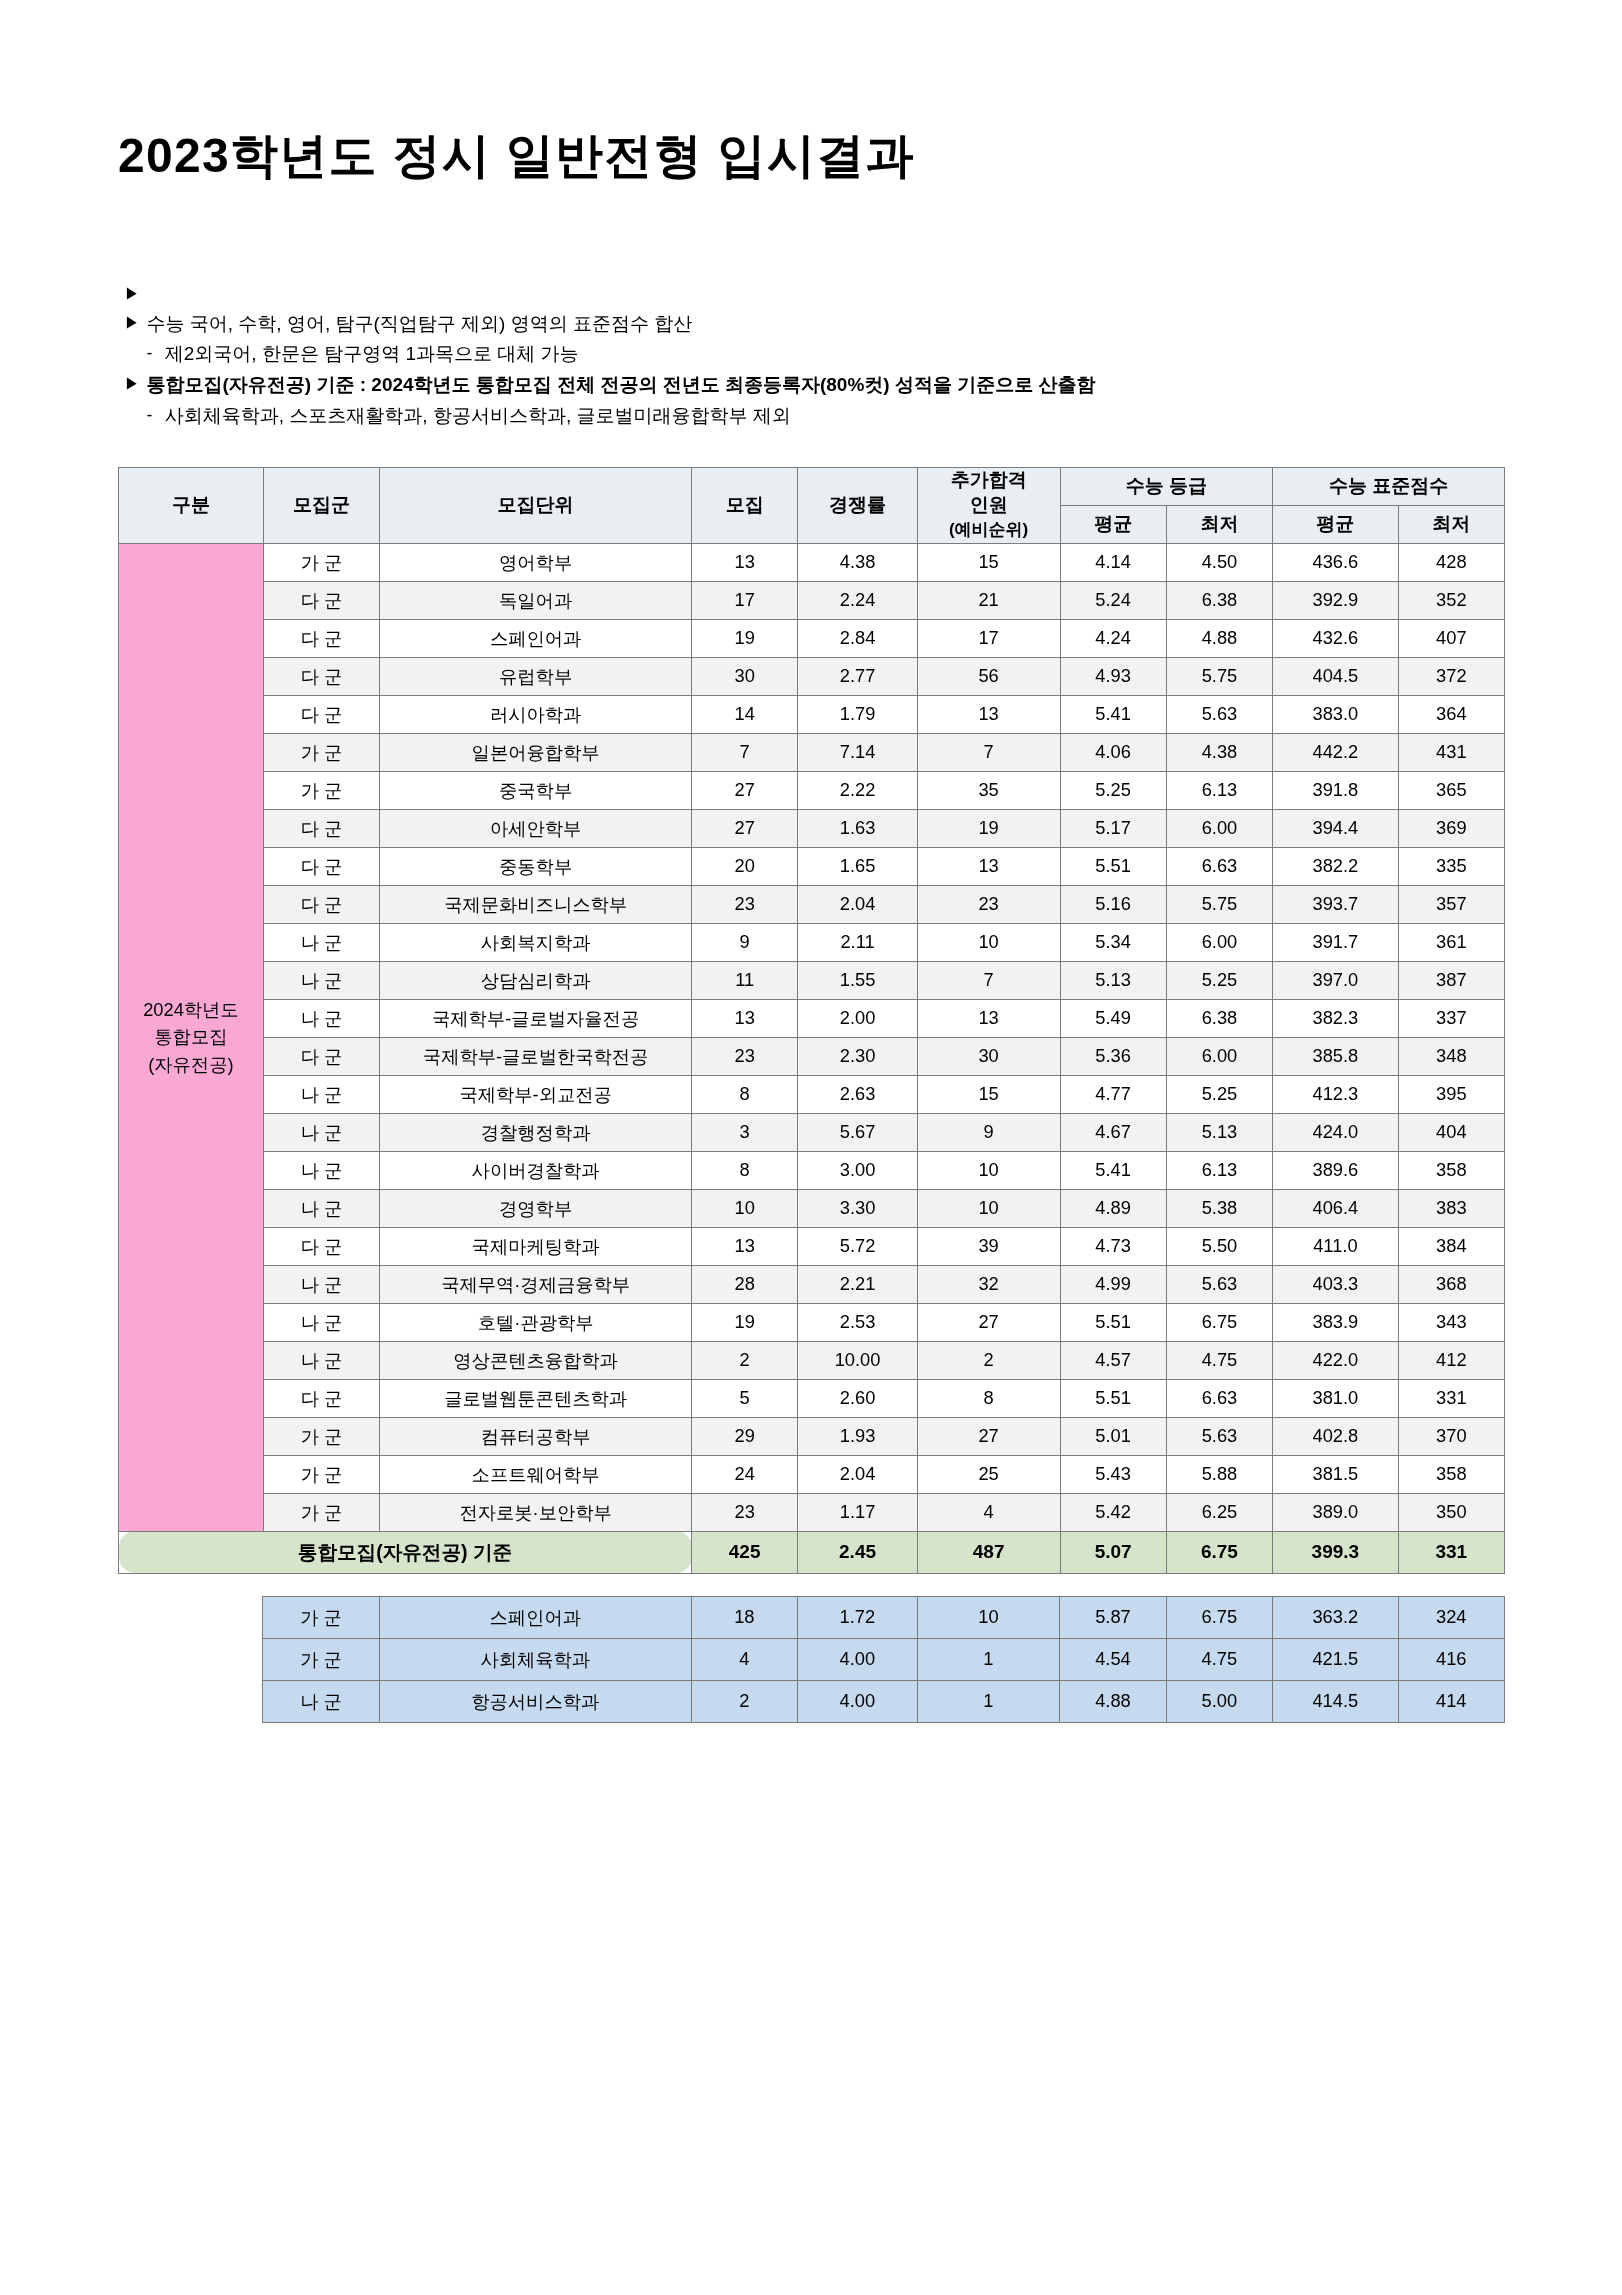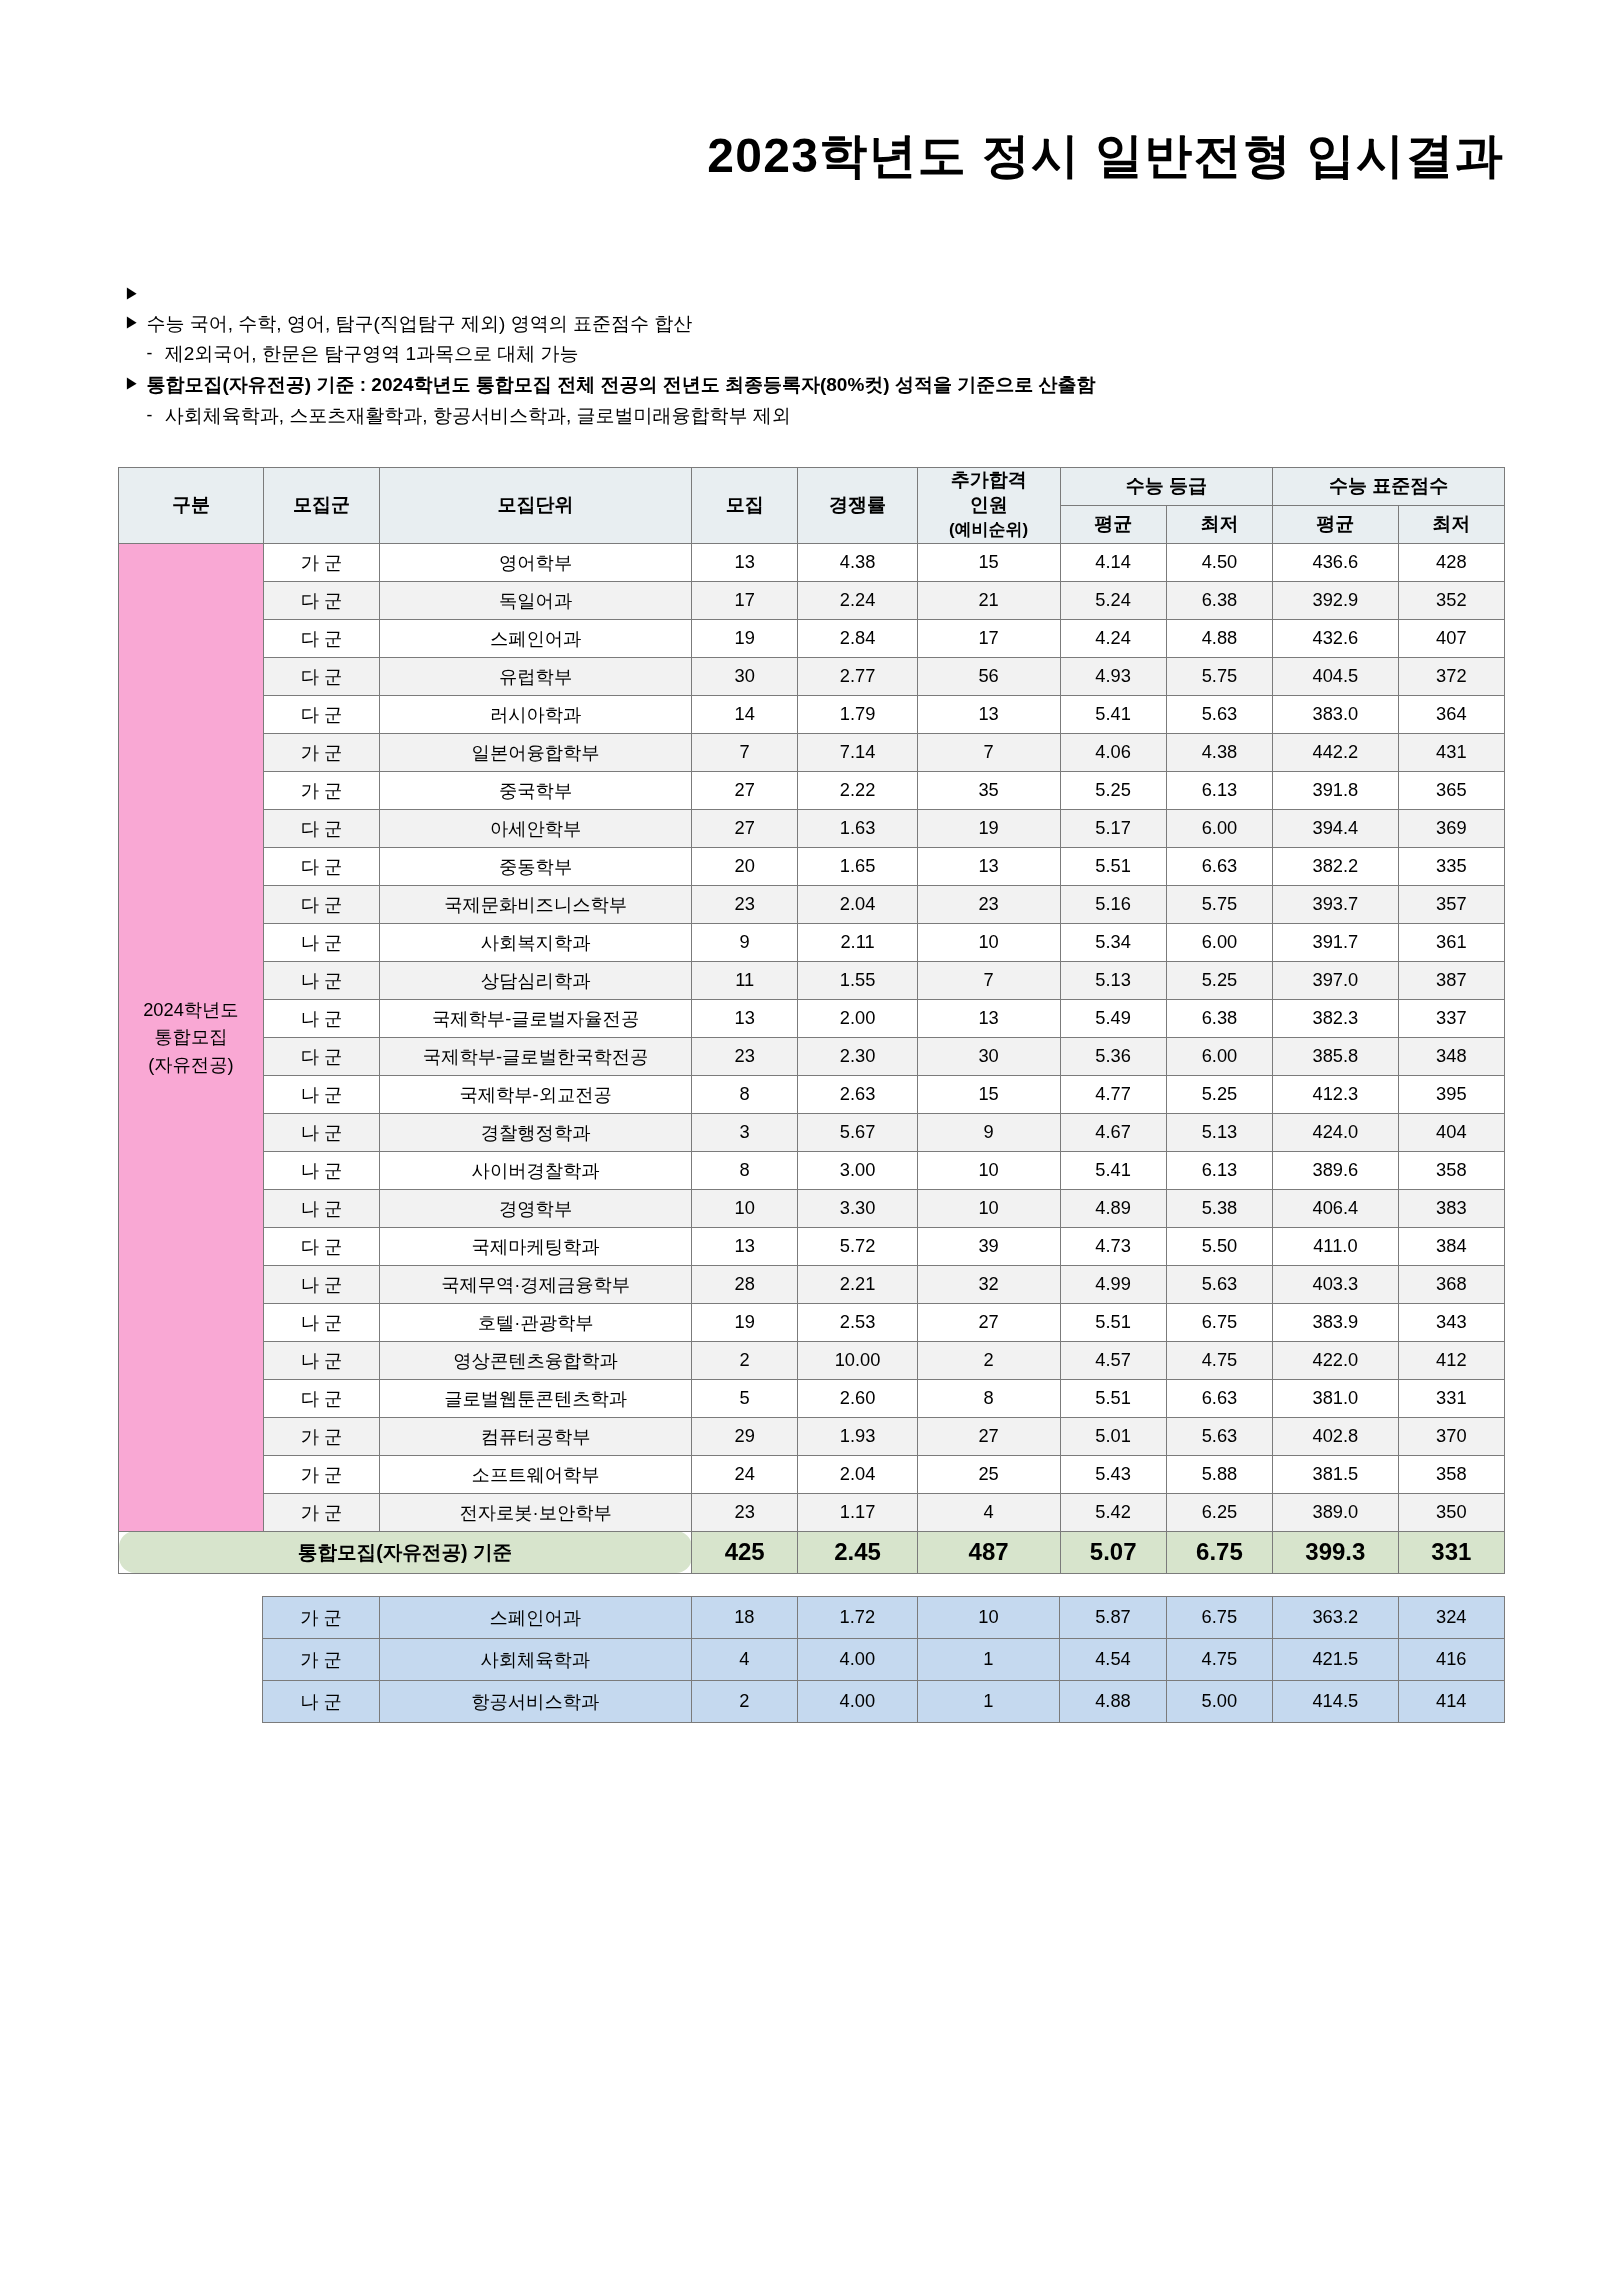--- a/index.html
+++ b/index.html
@@ -15,21 +15,21 @@
     position: relative;
   }
   .page {
     width: 1622px;
     height: 2295px;
     box-sizing: border-box;
     padding: 0 118px;
     position: relative;
   }
   .doc-title {
-    text-align: right;
+    text-align: left;
     font-size: 48px;
     font-weight: bold;
     letter-spacing: 1.3px;
     margin-top: 124px;
     margin-bottom: 0;
     white-space: nowrap;
   }
   .notes {
     margin-top: 92px;
     margin-left: 6.5px;
@@ -100,21 +100,21 @@
     text-align: left;
     padding-left: 13px;
   }
   tr.alt td {
     background: #f2f2f2;
   }
   tr.total td {
     background: #d7e4cc;
     font-weight: bold;
     height: 41px;
-    font-size: 24px;
+    font-size: 19px;
   }
   tr.total td.total-label {
     font-size: 19.6px;
     border-radius: 16px;
   }
 
   table.extra {
     border-collapse: collapse;
     margin-top: 22px;
     width: 1387px;

